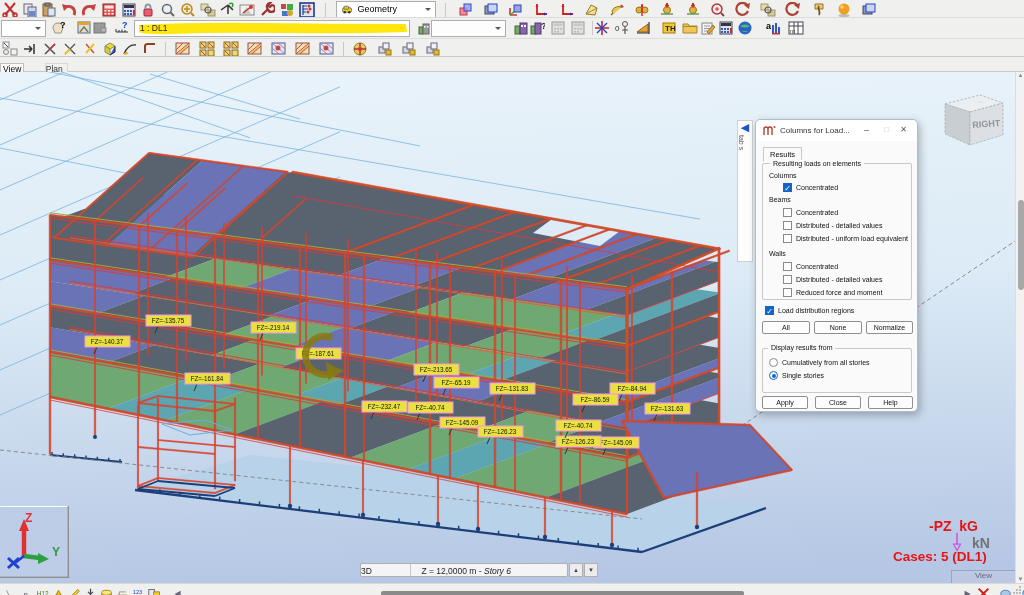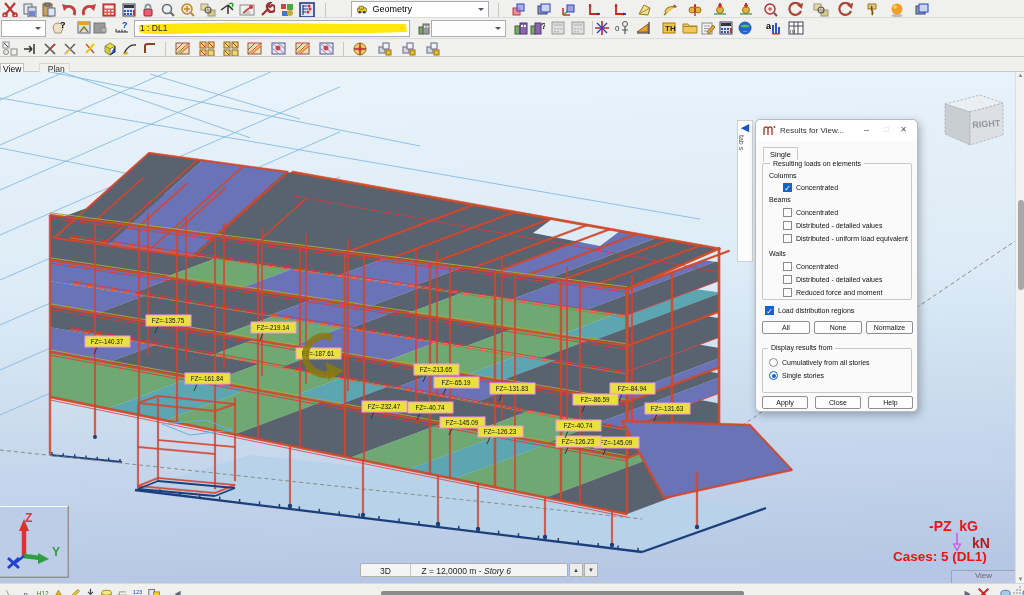--- a/index.html
+++ b/index.html
@@ -83,21 +83,21 @@
           <rect x="3" y="9" width="6" height="5" fill="#4477cc"></rect>
           <circle cx="11" cy="11" r="3" fill="#ccaa33"></circle>
         </svg></span><span style="display:inline-block;margin:1px 1.9px 0 1.9px;vertical-align:middle;width:16px;height:16px"><svg class="ico" width="16" height="16" viewBox="0 0 16 16">
           <rect x="1" y="1" width="14" height="14" fill="#dde8f4" stroke="#223a8c" stroke-width="1.6"></rect>
           <path d="M4 3 V13 M4 4 H8 M4 7 H9 M4 10 H7" stroke="#223a8c" stroke-width="1.2" fill="none"></path>
           <circle cx="10" cy="4" r="1.5" fill="#cc3333"></circle>
           <circle cx="11" cy="7" r="1.5" fill="#cc3333"></circle>
           <circle cx="9" cy="10" r="1.5" fill="#cc3333"></circle>
         </svg></span></span>
 <span class="sep" style="margin-left:4px"></span>
-<span class="combo" style="width:138px;margin-left:18px"><span style="position:absolute;left:3px;top:2px">
+<span class="combo" style="width:100px;margin-left:3px"><span style="position:absolute;left:3px;top:2px">
         <svg class="ico" width="14" height="12" viewBox="0 0 16 16">
           <rect x="2" y="5" width="12" height="6" rx="2" fill="#e8d020" stroke="#555"></rect>
           <rect x="4" y="3" width="6" height="4" rx="1" fill="#e8d020" stroke="#555"></rect>
           <circle cx="5" cy="11" r="1.6" fill="#333"></circle>
           <circle cx="11" cy="11" r="1.6" fill="#333"></circle>
         </svg>
       </span><span style="margin-left:16px">Geometry</span></span>
 <span class="sep" style="margin-left:4px"></span>
 <span style="display:inline-block"><span style="display:inline-block;margin:1px 4.6px 0 4.6px;vertical-align:middle;width:16px;height:16px"><svg class="ico" width="16" height="16" viewBox="0 0 16 16">
           <rect x="2" y="6" width="7" height="7" fill="#e89098" stroke="#cc3344"></rect>
@@ -400,21 +400,21 @@
         <rect x="6" y="2" width="6" height="6" fill="#f0f0f8" stroke="#667"></rect>
         <rect x="9" y="9" width="5" height="5" fill="#e8b830" stroke="#997711"></rect>
       </svg></span><span style="display:inline-block;margin:1px 4.2px 0 4.2px;vertical-align:middle;width:16px;height:16px"><svg class="ico" width="16" height="16" viewBox="0 0 16 16">
         <rect x="2" y="6" width="6" height="6" fill="#d8d8e8" stroke="#667"></rect>
         <rect x="6" y="2" width="6" height="6" fill="#f0f0f8" stroke="#667"></rect>
         <rect x="9" y="9" width="5" height="5" fill="#e8b830" stroke="#997711"></rect>
       </svg></span>
 </div>
 <div style="position:absolute;top:57px;left:0;width:1024px;height:15px;background:#f0f0ee;border-bottom:1px solid #c8c8c8">
 <span style="display:inline-block;background:#fafafa;border:1px solid #c0c0c0;border-bottom:1px solid #fafafa;font-size:8.5px;padding:0px 2px 1px 2px;position:relative;top:1px">View</span>
-<span style="display:inline-block;background:#f0f0ee;border:1px solid #d8d8d8;border-bottom:none;font-size:8.5px;padding:0px 4px 1px 8px;position:relative;top:1px;margin-left:10px;color:#333">Plan</span>
+<span style="display:inline-block;background:#f0f0ee;border:1px solid #d8d8d8;border-bottom:none;font-size:8.5px;padding:0px 4px 1px 0;position:relative;top:1px;margin-left:16px;color:#333">Plan</span>
 </div>
 <div style="position:absolute;left:0;top:72px;width:1015px;height:511px;background:linear-gradient(178deg,#e9f3fa,#dcebf6 42%,#b5c7e4 96%);overflow:hidden">
 <svg width="1015" height="511" viewBox="0 72 1015 511">
       <line x1="0.0" y1="100.0" x2="64.2" y2="72.0" stroke="#7ab4e0" stroke-width="0.8"></line>
 <line x1="0.0" y1="145.0" x2="167.4" y2="72.0" stroke="#7ab4e0" stroke-width="0.8"></line>
 <line x1="0.0" y1="190.0" x2="270.6" y2="72.0" stroke="#7ab4e0" stroke-width="0.8"></line>
 <line x1="0.0" y1="235.0" x2="340.0" y2="86.8" stroke="#7ab4e0" stroke-width="0.8"></line>
 <line x1="0.0" y1="280.0" x2="340.0" y2="131.8" stroke="#7ab4e0" stroke-width="0.8"></line>
 <line x1="0.0" y1="325.0" x2="340.0" y2="176.8" stroke="#7ab4e0" stroke-width="0.8"></line>
 <line x1="0.0" y1="370.0" x2="340.0" y2="221.8" stroke="#7ab4e0" stroke-width="0.8"></line>
@@ -793,26 +793,26 @@
 <polygon points="32,24 65,15 65,47 32,57" fill="#dce0e4" stroke="#a8b0b6" stroke-width="0.8" stroke-dasharray="2.5,1.5"></polygon>
 <text x="48.5" y="39" font-size="9" fill="#8f969c" font-weight="bold" text-anchor="middle" transform="rotate(-4 48.5 39)">RIGHT</text>
 <text x="40" y="15" font-size="5" fill="#9aa2a8" transform="rotate(10 40 15)">···</text>
 </svg>
 <div style="position:absolute;left:755px;top:119px;width:163px;height:293px;background:#fafafa;border:1px solid #b0bcc8;border-radius:5px;box-shadow:2px 3px 8px rgba(0,0,0,.28);font-size:7px;color:#111">
     <div style="position:absolute;left:0;top:0;width:161px;height:21px;background:#fff;border-radius:5px 5px 0 0">
 <svg style="position:absolute;left:7px;top:5px" width="13" height="11" viewBox="0 0 13 11">
         <path d="M1 10 V4 a2 2 0 0 1 4 0 V10 M5 7 V4 a2 2 0 0 1 4 0 V10" stroke="#b04030" stroke-width="1.4" fill="none"></path>
         <circle cx="11.5" cy="2" r="1" fill="#b04030"></circle>
       </svg>
-<span style="position:absolute;left:24px;top:6px;font-size:8px;color:#333">Results for View...</span>
+<span style="position:absolute;left:24px;top:6px;font-size:8px;color:#333">Columns for Load...</span>
 <span style="position:absolute;right:48px;top:5px;color:#555;font-size:9px">–</span>
 <span style="position:absolute;right:28px;top:5px;color:#c8c8c8;font-size:8px">□</span>
 <span style="position:absolute;right:10px;top:5px;color:#555;font-size:8px">✕</span>
 </div>
-    <span style="position:absolute;left:7px;top:27px;border:1px solid #c8c8c8;border-bottom:1px solid #fafafa;background:#fafafa;padding:2px 6px;font-size:7.5px;z-index:2">Single</span>
+    <span style="position:absolute;left:7px;top:27px;border:1px solid #c8c8c8;border-bottom:1px solid #fafafa;background:#fafafa;padding:2px 6px;font-size:7.5px;z-index:2">Results</span>
     <div style="position:absolute;left:6px;top:43px;width:150px;height:137px;border:1px solid #c8c8c8;border-radius:2px"></div>
     <span class="dt" style="left:14px;top:40px;background:#fafafa;padding:0 3px;z-index:3">Resulting loads on elements</span>
     <span class="dt" style="left:13px;top:52px">Columns</span>
     <span class="cbc" style="left:27px;top:63px">✓</span>
     <span class="dt" style="left:40px;top:64px">Concentrated</span>
     <span class="dt" style="left:13px;top:76px">Beams</span>
     <span class="cb" style="left:27px;top:88px"></span>
     <span class="dt" style="left:40px;top:89px">Concentrated</span>
     <span class="cb" style="left:27px;top:101px"></span>
     <span class="dt" style="left:40px;top:102px">Distributed - detailed values</span>
@@ -849,28 +849,28 @@
 <line x1="24" y1="50" x2="24" y2="24" stroke="#e03030" stroke-width="4.5"></line>
 <path d="M24 13 L19 25 L29 25 Z" fill="#e03030"></path>
 <text x="25" y="16" font-size="12" font-weight="bold" fill="#e03030">Z</text>
 <line x1="24" y1="50" x2="40" y2="52" stroke="#2e9e40" stroke-width="4.5"></line>
 <path d="M49 53 L38 47 L38 58 Z" fill="#2e9e40"></path>
 <text x="52" y="50" font-size="12" font-weight="bold" fill="#2e9e40">Y</text>
 <line x1="24" y1="50" x2="15" y2="57" stroke="#2040d0" stroke-width="2.5"></line>
 <path d="M8 52 L19 62 M19 52 L8 62" stroke="#2040d0" stroke-width="3"></path>
 </svg>
 <div style="position:absolute;left:929px;top:519px;color:#e81414;font-weight:bold;font-size:14px;line-height:15px">-PZ&nbsp;&nbsp;kG</div>
-<div style="position:absolute;left:972px;top:535px;color:#b91c1c;font-weight:bold;font-size:14px">kN</div>
+<div style="position:absolute;left:972px;top:535px;color:#737373;font-weight:bold;font-size:14px">kN</div>
 <svg style="position:absolute;left:950px;top:533px" width="14" height="19">
     <line x1="7" y1="0" x2="7" y2="12" stroke="#d050e0" stroke-width="1.5"></line>
     <path d="M3.5 11 L7 17.5 L10.5 11 Z" fill="none" stroke="#d050e0" stroke-width="1.2"></path>
   </svg>
 <div style="position:absolute;left:893px;top:549px;color:#e81414;font-weight:bold;font-size:13.5px">Cases: 5 (DL1)</div>
 <div style="position:absolute;left:360px;top:563px;width:208px;height:14px;background:#f4f4f4;border:1px solid #b0b0b0;border-radius:2px;font-size:8.5px;color:#222">
-<span style="display:inline-block;width:50px;text-align:center;border-right:1px solid #c8c8c8;height:100%;padding-top:2px">3D</span>
+<span style="display:inline-block;width:50px;text-align:left;border-right:1px solid #c8c8c8;height:100%;padding-top:2px">3D</span>
 <span style="display:inline-block;padding:2px 8px">Z = 12,0000 m - <i>Story 6</i></span></div>
 <div style="position:absolute;left:569px;top:563px;width:14px;height:14px;background:#ececec;border:1px solid #b0b0b0;font-size:6px;text-align:center;line-height:13px;color:#444">▲</div>
 <div style="position:absolute;left:584px;top:563px;width:14px;height:14px;background:#ececec;border:1px solid #b0b0b0;font-size:6px;text-align:center;line-height:13px;color:#444">▼</div>
 <div style="position:absolute;left:951px;top:570px;width:64px;height:13px;background:#bdc9e4;font-size:8px;color:#667;text-align:center;border-left:1px solid #98a4c0;border-top:1px solid #98a4c0">View</div>
 <div style="position:absolute;left:1015px;top:72px;width:9px;height:511px;background:#f2f2f2;border-left:1px solid #ddd">
 <div style="position:absolute;left:1px;top:0px;width:7px;color:#888;font-size:6px;text-align:center">▲</div>
 <div style="position:absolute;left:1.5px;top:128px;width:6px;height:90px;background:#a8a8a8;border-radius:3px"></div>
 <div style="position:absolute;left:1px;bottom:1px;width:7px;color:#888;font-size:6px;text-align:center">▼</div>
 </div>
 <div style="position:absolute;left:0;top:583px;width:1024px;height:12px;background:#f0f0ee;border-top:1px solid #d8d8d8;white-space:nowrap;overflow:hidden">

